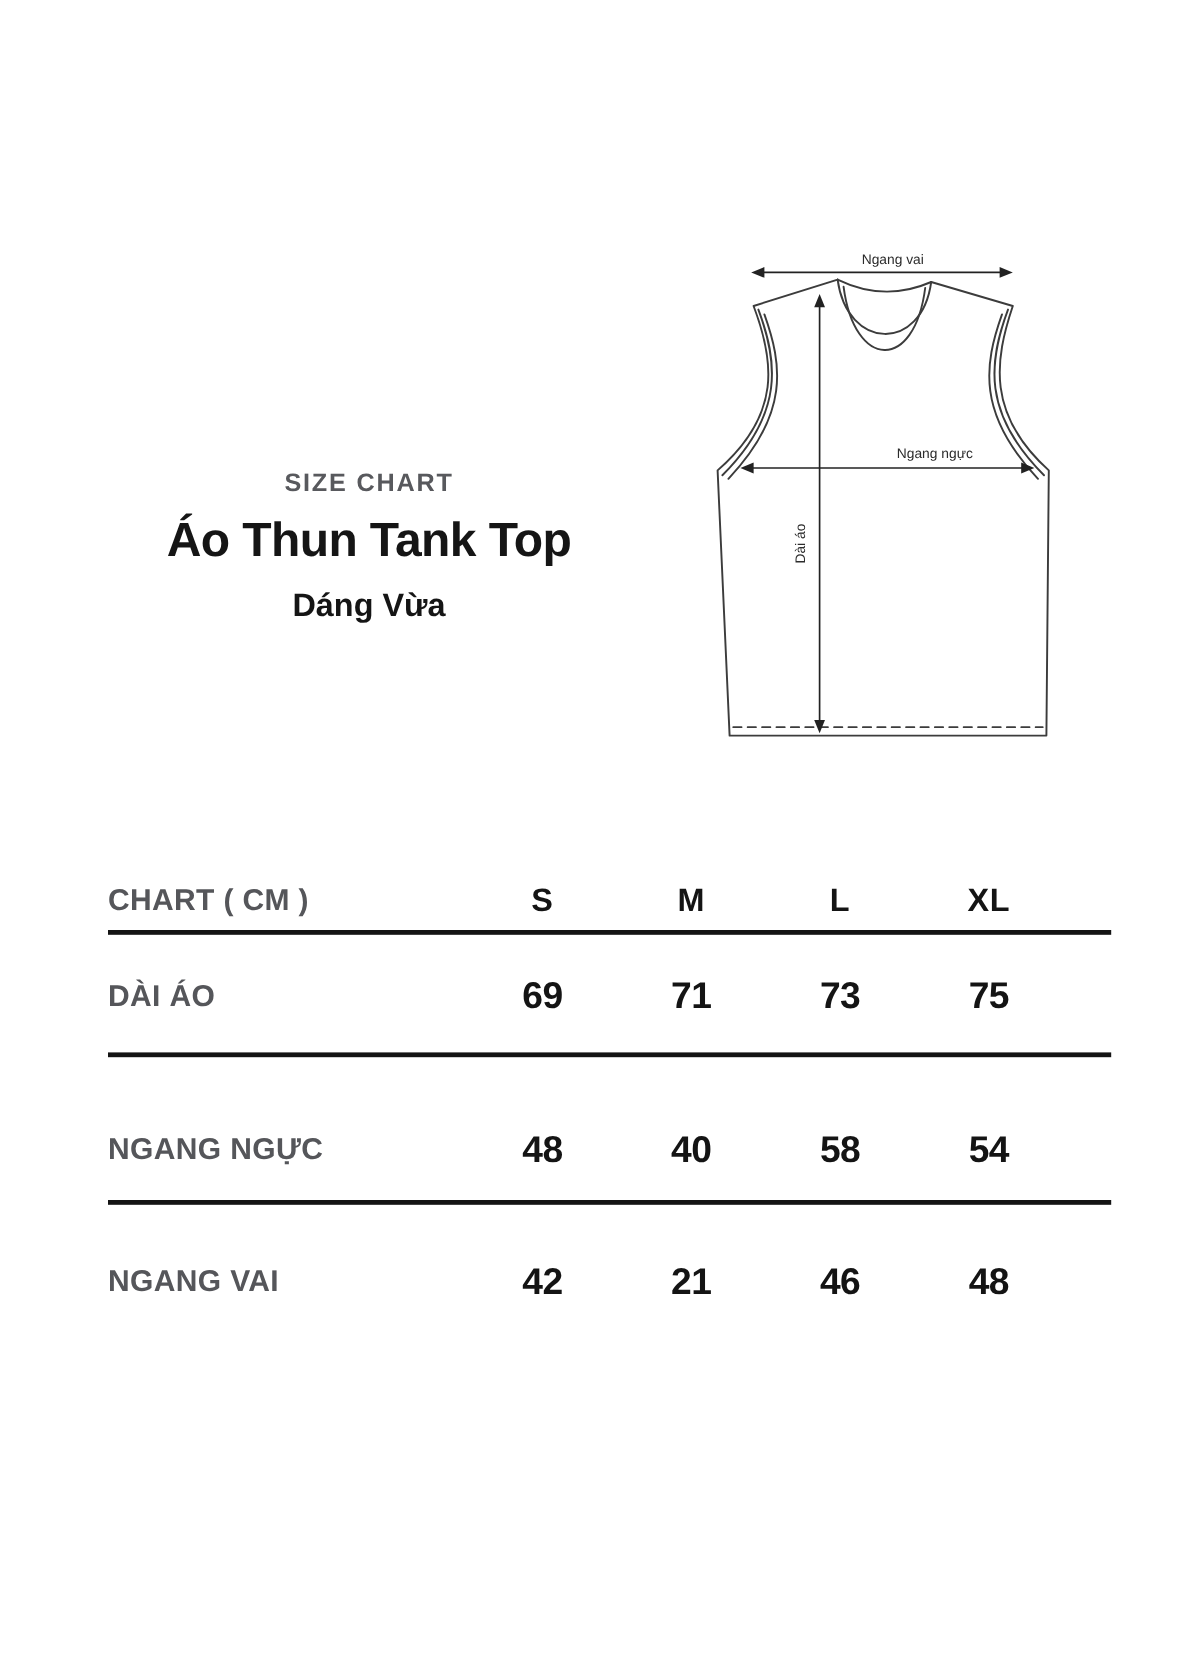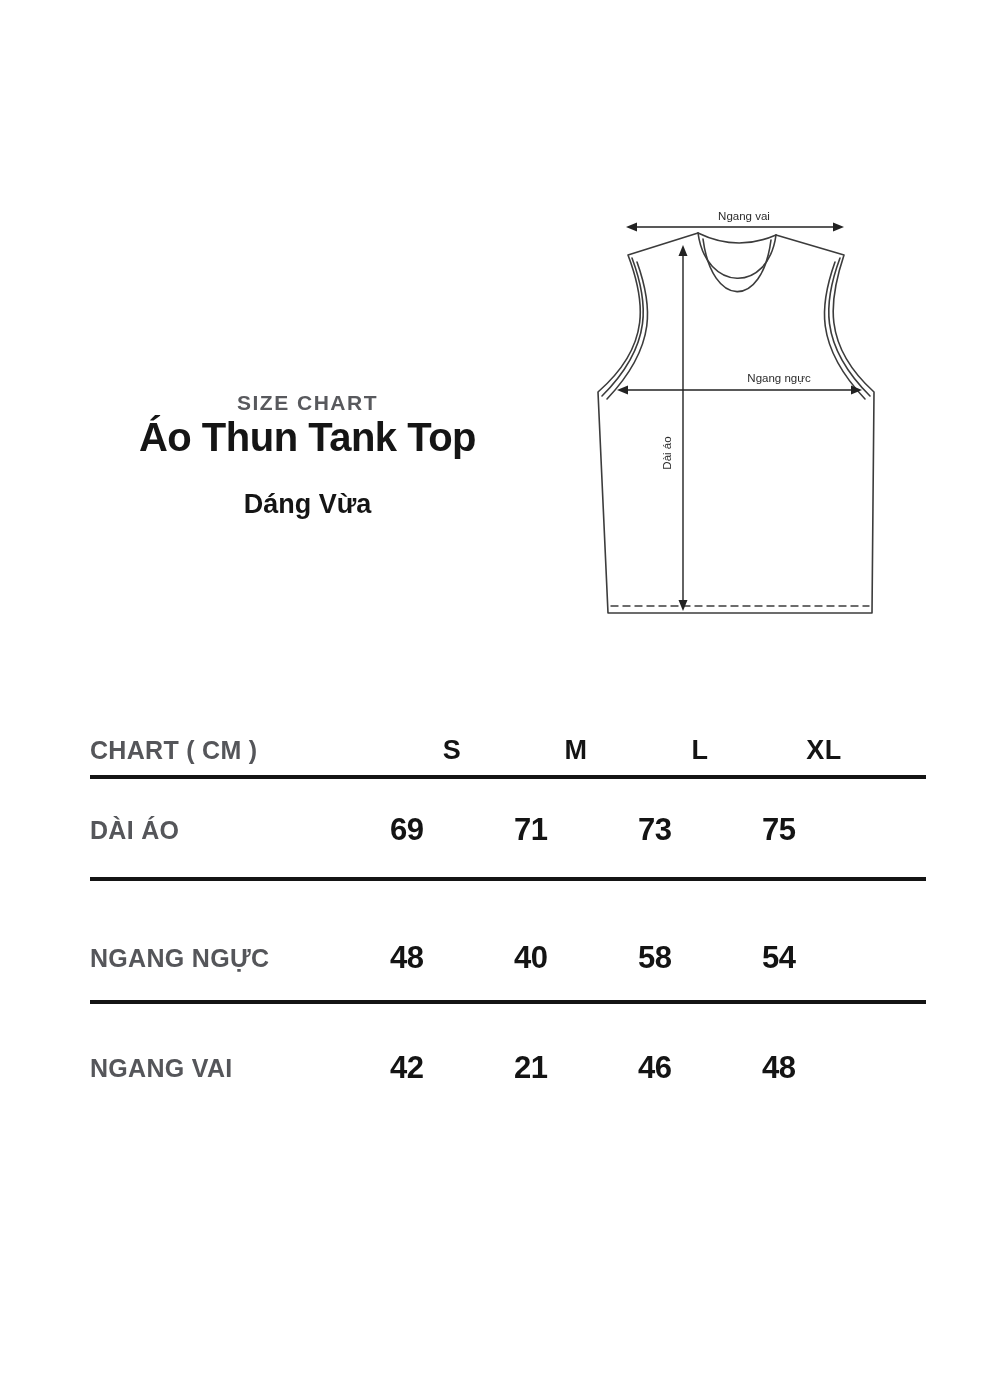--- a/index.html
+++ b/index.html
@@ -4,39 +4,39 @@
 <style>
   html,body{margin:0;padding:0;background:#fff;}
   .page{
     position:relative;width:1000px;height:1400px;background:#ffffff;
     font-family:"Liberation Sans", sans-serif;overflow:hidden;
   }
   
   .title-block{position:absolute;left:0;top:0;width:615px;text-align:center;}
   .eyebrow{position:absolute;top:391px;left:0;right:0;
     font-size:21px;font-weight:700;letter-spacing:1.5px;color:#58595d;}
-  .product-title{position:absolute;top:415px;left:0;right:0;margin:0;
+  .product-title{position:absolute;top:428px;left:0;right:0;margin:0;
     font-size:40px;font-weight:700;letter-spacing:-0.5px;color:#151515;}
   .fit{position:absolute;top:489px;left:0;right:0;
     font-size:27px;font-weight:700;color:#151515;}
   
   .diagram{position:absolute;left:585px;top:193px;width:335px;height:450px;}
   .diagram text{font-family:"Liberation Sans", sans-serif;font-size:11.5px;fill:#2c2c2c;}
   
   .rule{position:absolute;left:90px;width:836px;height:4px;background:#141414;}
   .rule-1{top:775px;} .rule-2{top:877px;} .rule-3{top:1000px;}
   .trow{position:absolute;left:90px;width:836px;display:grid;
     grid-template-columns:300px 124px 124px 124px 124px;align-items:center;}
   .trow-header{top:728px;height:44px;}
   .trow-1{top:806px;height:48px;}
   .trow-2{top:934px;height:48px;}
   .trow-3{top:1044px;height:48px;}
   .tlabel{font-size:25px;font-weight:700;color:#55565a;letter-spacing:0.3px;}
   .thead-size{font-size:27px;font-weight:700;color:#141414;text-align:center;letter-spacing:0.5px;}
-  .tval{font-size:31px;font-weight:700;color:#141414;text-align:left;letter-spacing:-0.5px;}
+  .tval{font-size:31px;font-weight:700;color:#141414;text-align:center;letter-spacing:-0.5px;}
   
   .note{position:absolute;left:90px;top:1124px;font-size:23px;color:#2e2e2e;letter-spacing:0.2px;}
   .note b{color:#111;font-weight:700;}
 </style>
 </head>
 <body>
 
 <div class="page">
 
   <div class="title-block">

